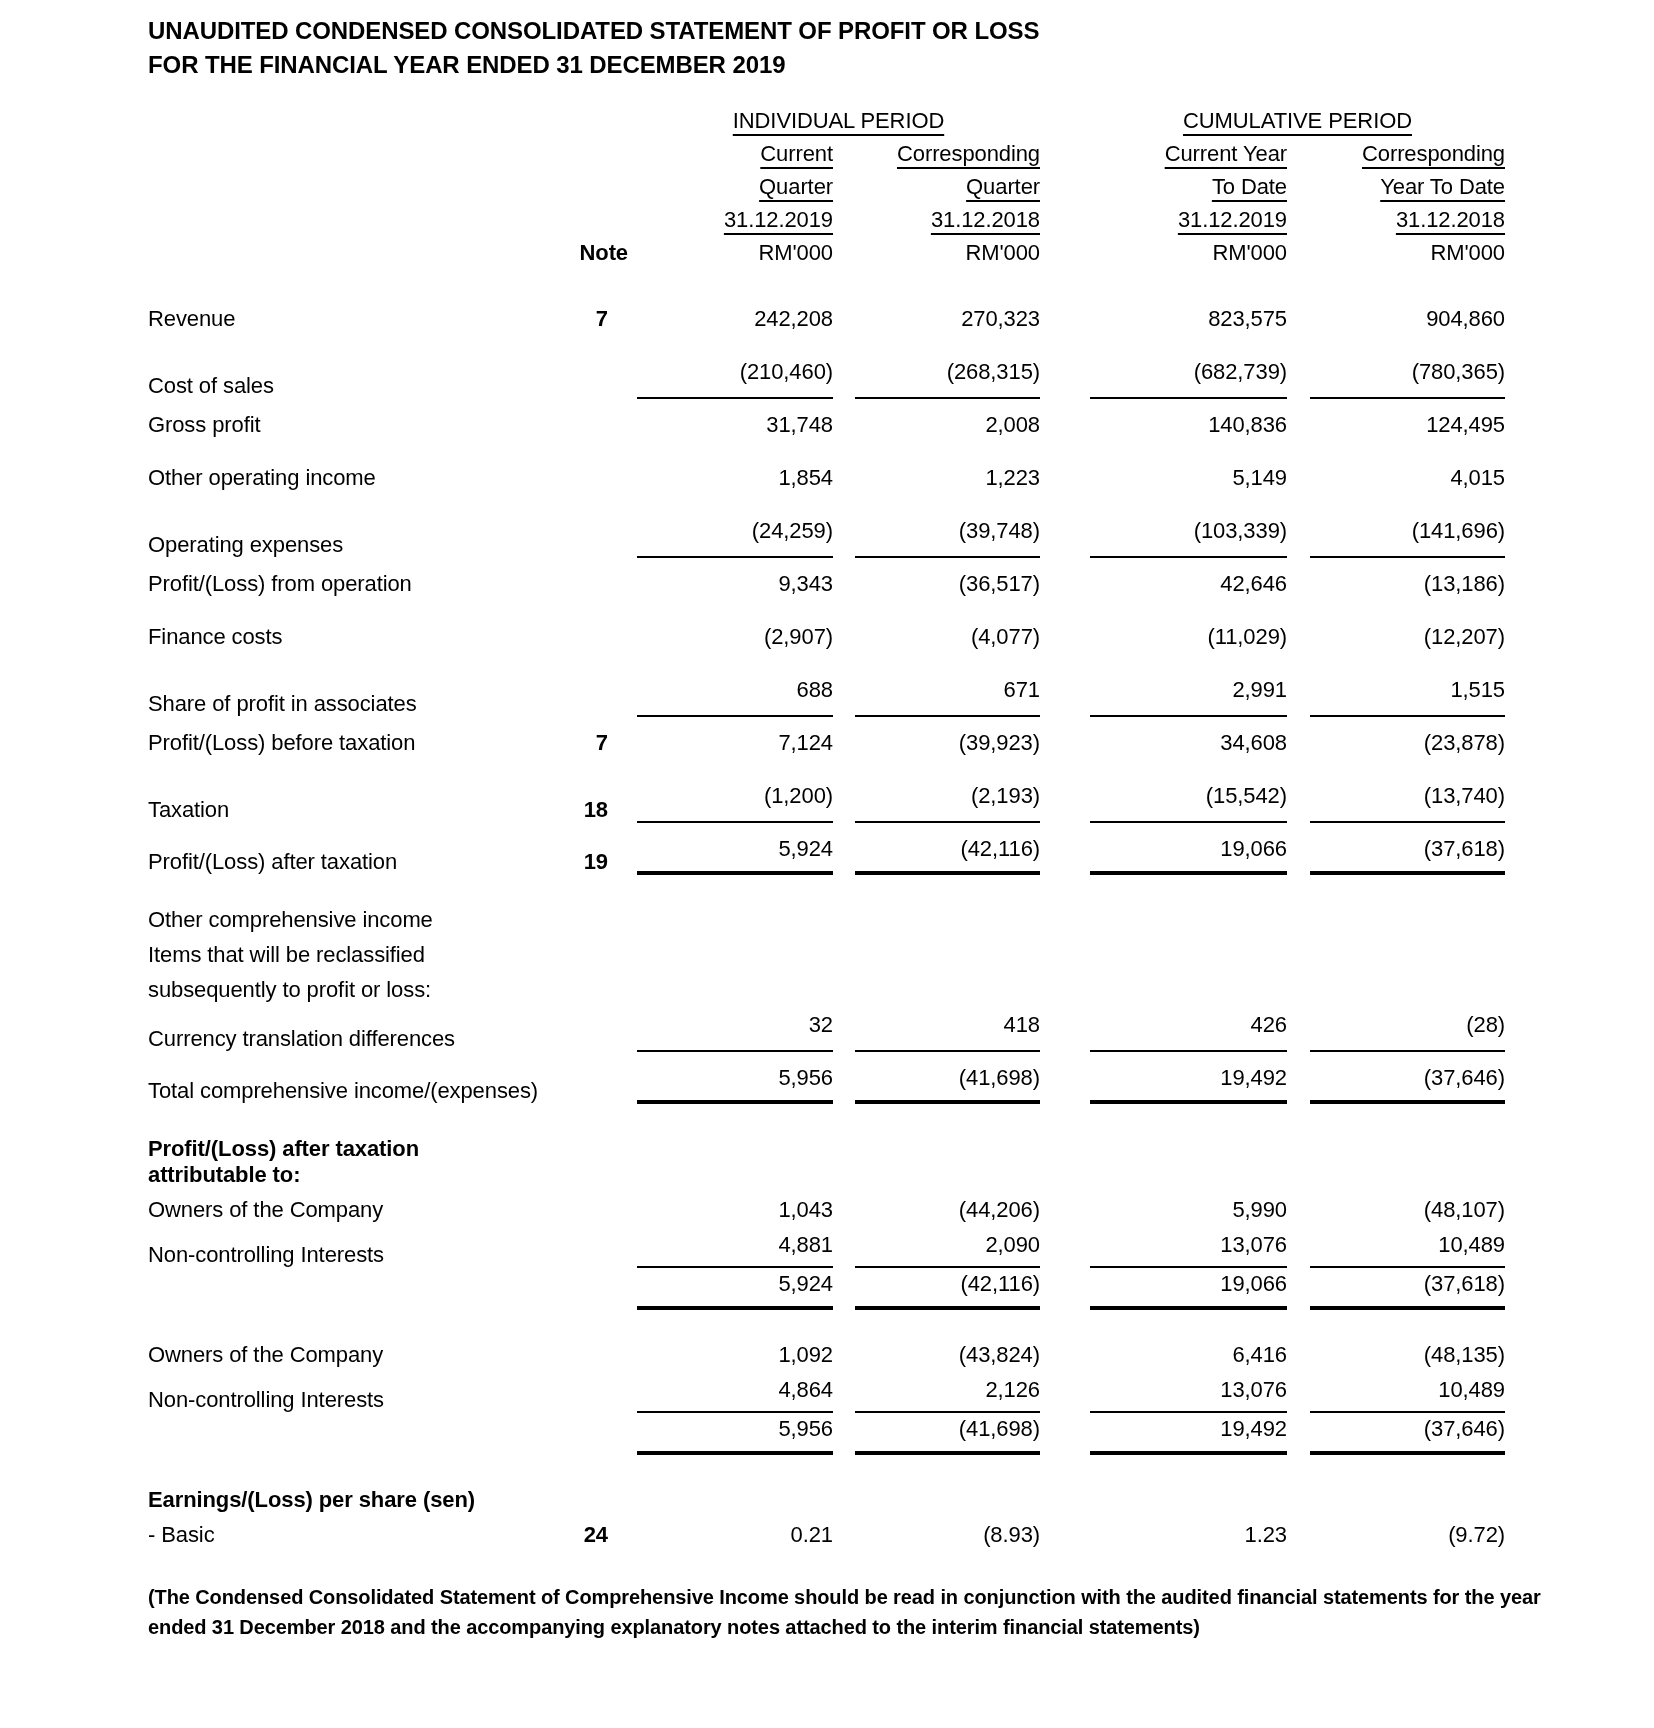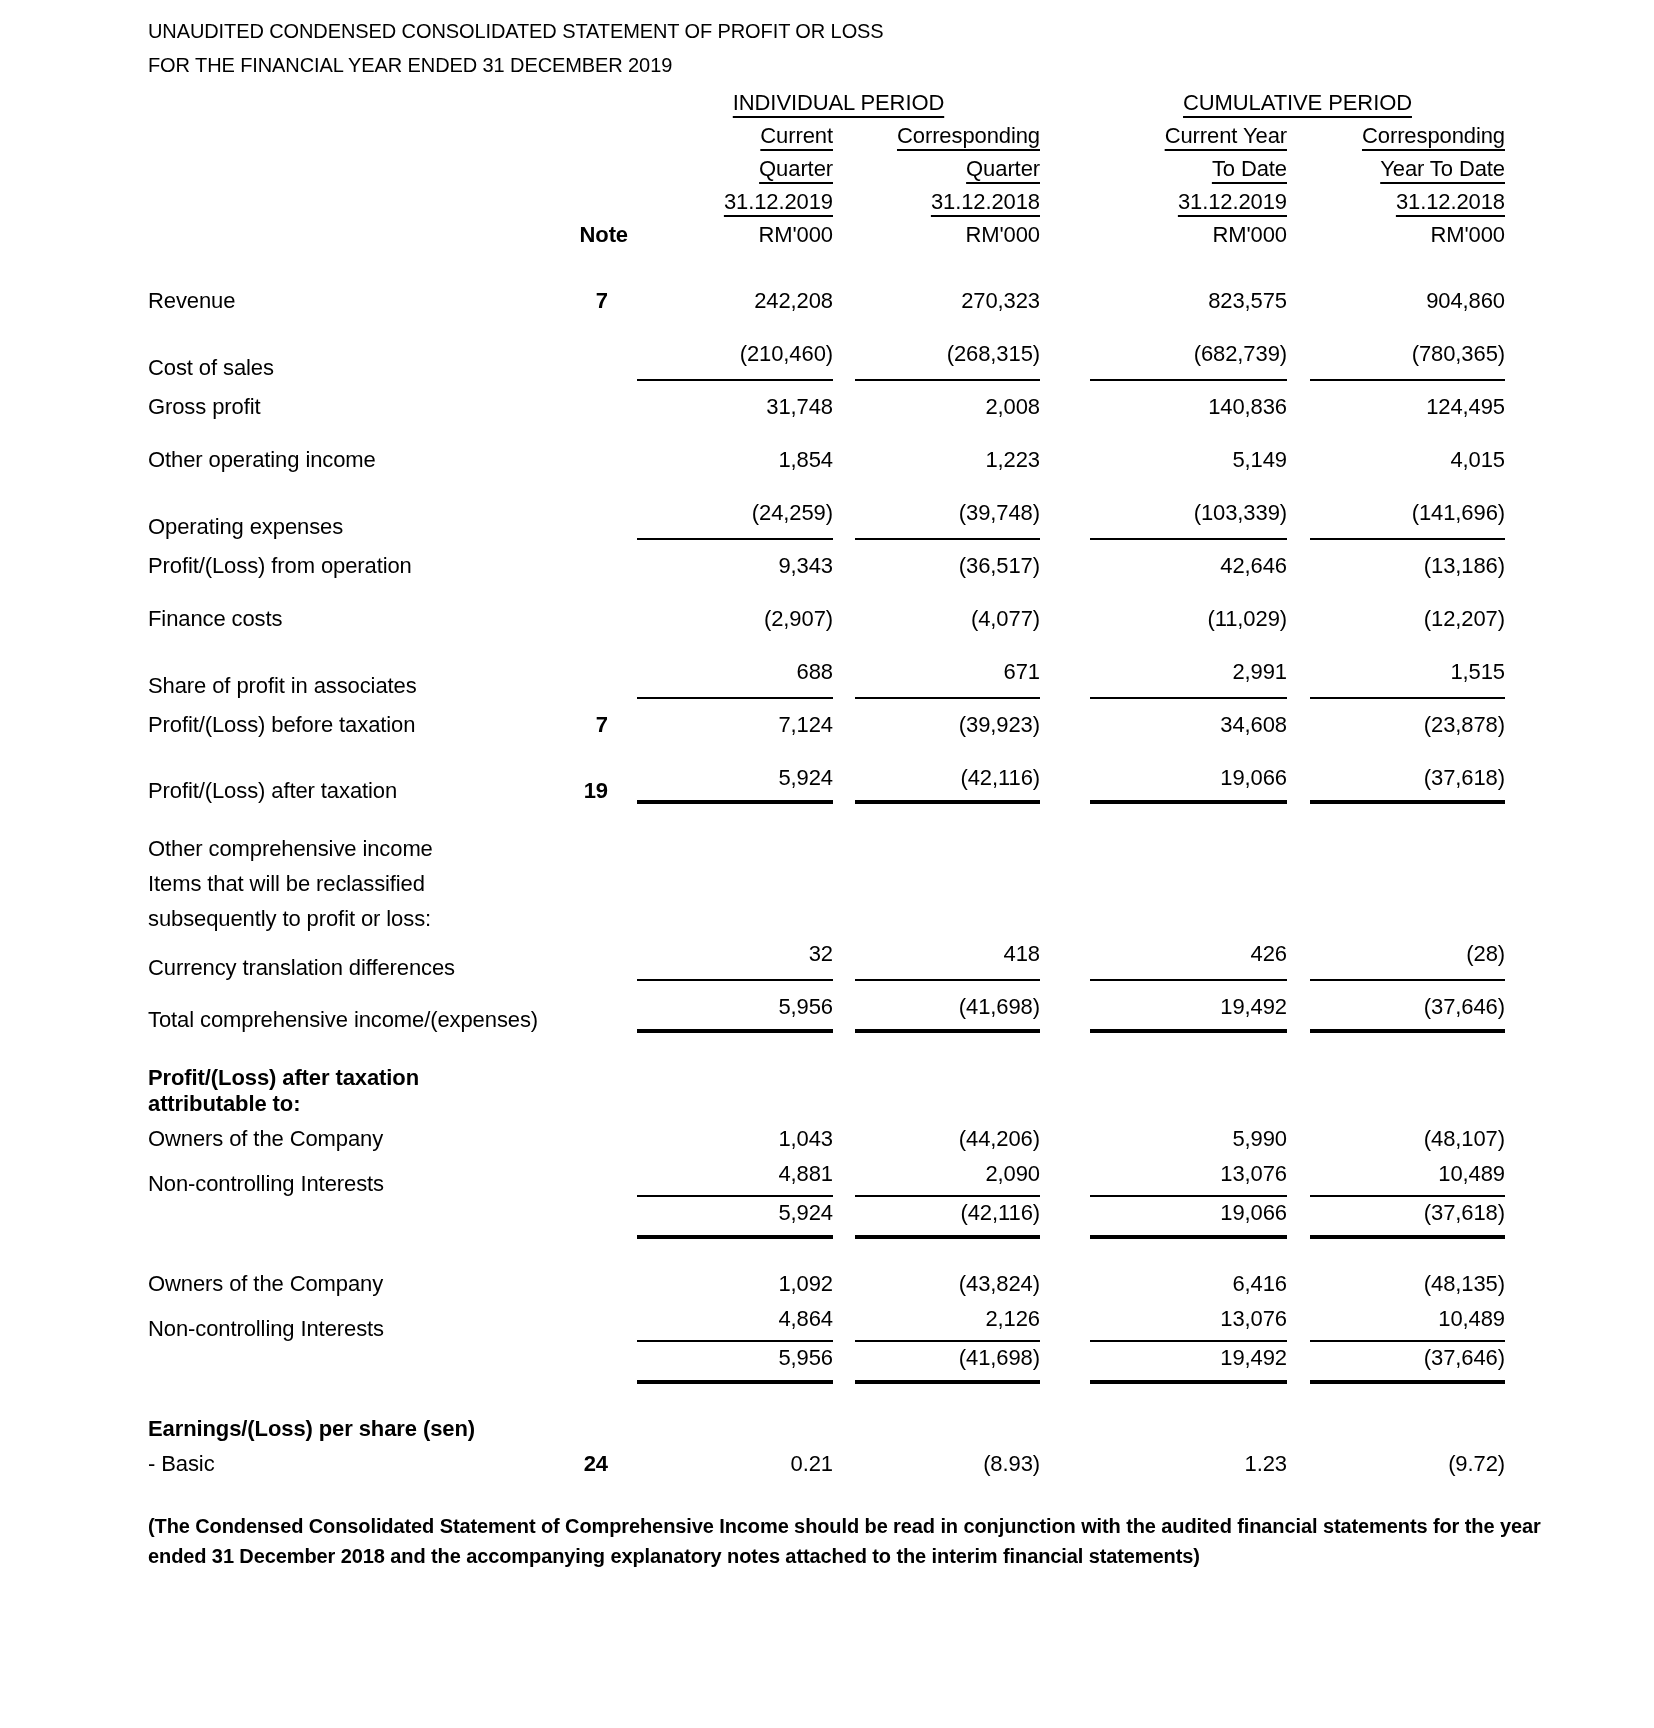--- a/index.html
+++ b/index.html
@@ -3,21 +3,21 @@
 <meta charset="utf-8">
 <style>
   html,body { margin:0; padding:0; background:#ffffff; }
   .page {
     width:1654px; height:1728px; background:#ffffff; color:#000;
     font-family:"Liberation Sans","DejaVu Sans",sans-serif;
     box-sizing:border-box; padding:14px 0 0 148px; overflow:hidden;
     font-size:22px; letter-spacing:-0.1px;
   }
   
-  .title { font-weight:normal; font-size:20px; line-height:34px; margin-bottom:8px; }
+  .title { font-weight:bold; font-size:24px; line-height:34px; margin-bottom:26px; }
   .title .t2 { padding-left:24px; }
   
   .hrow, .row { display:flex; align-items:flex-end; }
   .lbl  { width:392px; line-height:26px; }
   .note { width:88px; text-align:right; padding-right:20px; box-sizing:border-box; line-height:26px;font-weight:bold; }
   .note.hdr { padding-right:0; }
   .num, .c1, .c2, .c3, .c4 { text-align:right; line-height:26px; white-space:nowrap; }
   .c1 { margin-left:9px;  width:196px; }
   .c2 { margin-left:22px; width:185px; }
   .c3 { margin-left:50px; width:197px; }
@@ -172,20 +172,28 @@
 
     <div class="row">
       <div class="lbl">Profit/(Loss) before taxation</div>
       <div class="note">7</div>
       <div class="c1">7,124</div>
       <div class="c2">(39,923)</div>
       <div class="c3">34,608</div>
       <div class="c4">(23,878)</div>
     </div>
 
+    <div class="row rule">
+      <div class="lbl">Taxation</div>
+      <div class="note">18</div>
+      <div class="c1">(1,200)</div>
+      <div class="c2">(2,193)</div>
+      <div class="c3">(15,542)</div>
+      <div class="c4">(13,740)</div>
+    </div>
 
     <div class="row total">
       <div class="lbl">Profit/(Loss) after taxation</div>
       <div class="note">19</div>
       <div class="c1">5,924</div>
       <div class="c2">(42,116)</div>
       <div class="c3">19,066</div>
       <div class="c4">(37,618)</div>
     </div>
 

